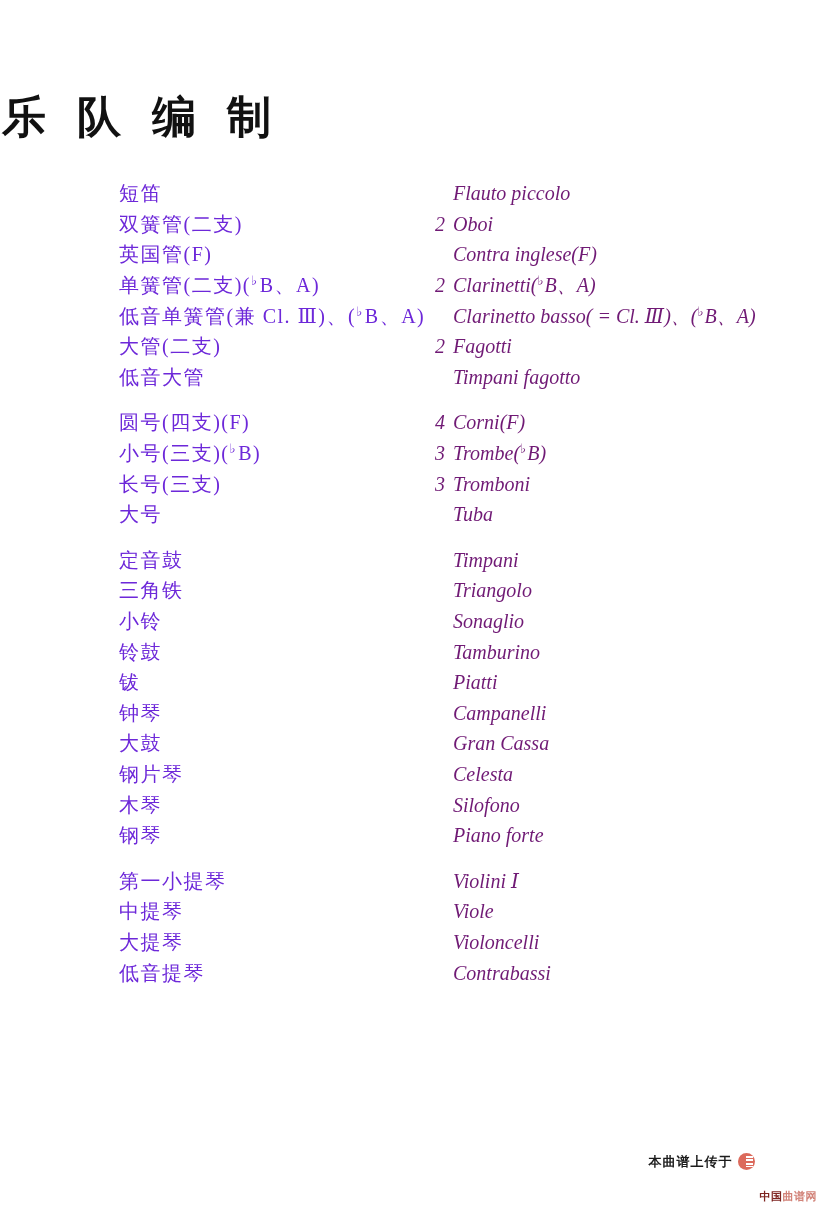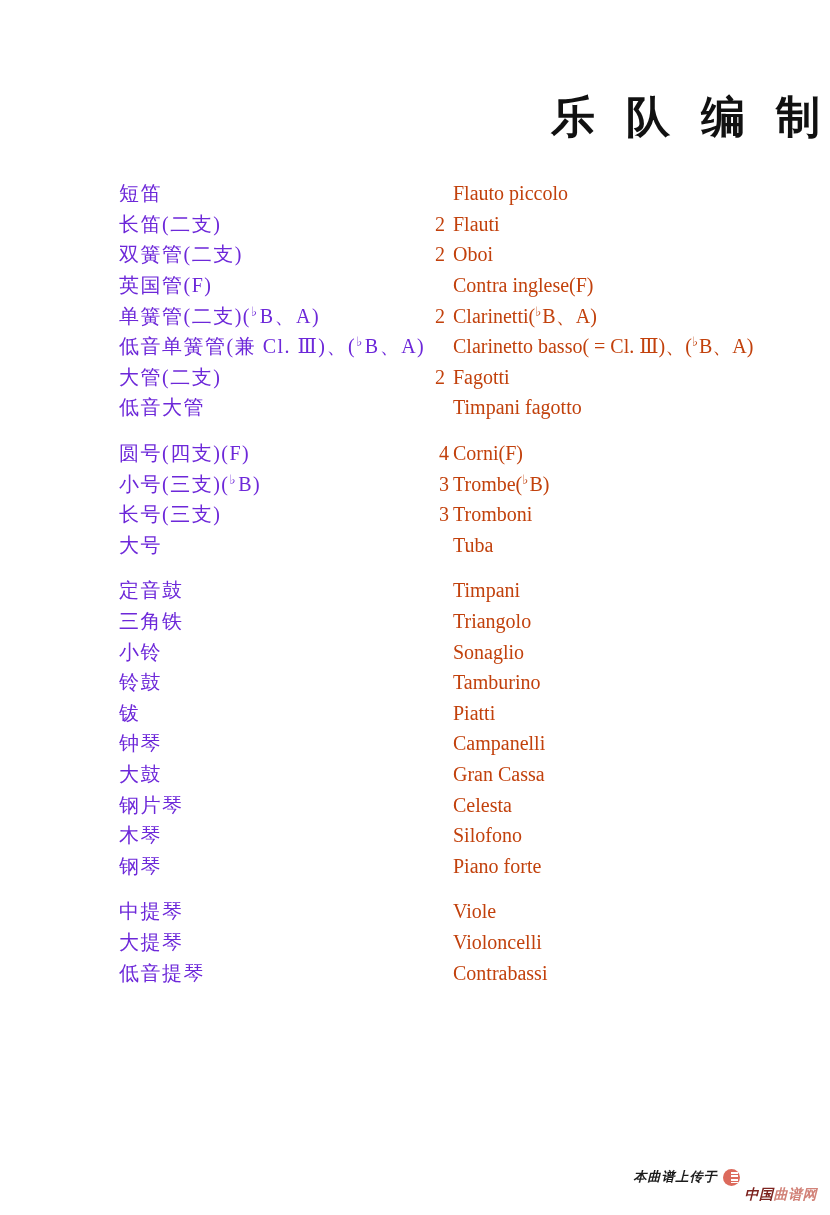--- a/index.html
+++ b/index.html
@@ -3,82 +3,75 @@
 <meta charset="utf-8">
 <style>
   html,body{margin:0;padding:0;}
   body{
     width:830px;height:1215px;background:#ffffff;position:relative;
     font-family:"Liberation Serif","DejaVu Serif",serif;color:#141414;
     overflow:hidden;
   }
   .title{
     position:absolute;top:90px;left:0;width:100%;margin:0;
-    text-align:right;font-size:44px;font-weight:bold;line-height:1.25;
-    letter-spacing:10px;padding-left:10px;box-sizing:border-box;color:#111;
+    text-align:left;font-size:44px;font-weight:bold;line-height:1.25;
+    letter-spacing:10px;padding-left:2px;box-sizing:border-box;color:#111;
   }
   .list{position:absolute;top:178px;left:0;width:100%;}
-  .section + .section{margin-top:15px;text-align:center;}
+  .section + .section{margin-top:15px;}
   .row{position:relative;height:30.6px;}
   .cn{
     position:absolute;left:119px;top:50%;transform:translateY(-50%);
     font-size:20px;letter-spacing:1.5px;white-space:nowrap;color:#6d28d9;
   }
   .it{
     position:absolute;left:435px;top:50%;transform:translateY(-50%);
-    font-size:20px;white-space:nowrap;color:#c2410c;
+    font-size:20px;white-space:nowrap;color:#701a75;font-style:italic;
   }
   .num{display:inline-block;min-width:18px;}
   sup.flat{
     font-size:13px;line-height:0;vertical-align:baseline;
     position:relative;top:-7px;margin-right:1px;
   }
   .footer{
     position:absolute;right:13px;bottom:11px;
-    display:flex;align-items:center;gap:5px;
+    display:flex;gap:5px;
     font-family:"Liberation Sans","DejaVu Sans",sans-serif;
-    font-style:italic;
   }
   .uploaded{font-size:13px;font-weight:bold;color:#1c1c1c;letter-spacing:1px;}
   .logo{
     width:17px;height:17px;border-radius:50%;
     background:var(--logo-color,#dc6a5c);
     position:relative;overflow:hidden;display:inline-block;
   }
   .logo::after{
     content:"";position:absolute;right:2px;top:3px;bottom:3px;width:7px;
     background:repeating-linear-gradient(
       to bottom,#ffffff 0 2px,var(--logo-color,#dc6a5c) 2px 3.5px);
   }
-  .site{font-size:14px;font-weight:bold;letter-spacing:0.5px;white-space:nowrap;margin-top:36px;}
+  .site{font-size:11px;font-weight:bold;letter-spacing:0.5px;white-space:nowrap;margin-top:36px;}
   .site-dark{color:var(--site-dark,#7d2420);}
   .site-light{color:var(--site-light,#d28379);}
 </style>
 </head>
 <body>
 
 <div class="page">
 
   <h1 class="title">乐 队 编 制</h1>
 
   <main class="list" id="sections">
       <div class="section">
   <div class="row">
     <div class="cn">短笛</div>
     <div class="it">
       <span class="num"></span><span class="name">Flauto piccolo</span>
     </div>
   </div>
 
-  <div class="row">
-    <div class="cn">长笛(二支)</div>
-    <div class="it">
-      <span class="num">2</span><span class="name">Flauti</span>
-    </div>
-  </div>
 
   <div class="row">
     <div class="cn">双簧管(二支)</div>
     <div class="it">
       <span class="num">2</span><span class="name">Oboi</span>
     </div>
   </div>
 
   <div class="row">
     <div class="cn">英国管(F)</div>
@@ -211,20 +204,26 @@
 
   <div class="row">
     <div class="cn">钢琴</div>
     <div class="it">
       <span class="num"></span><span class="name">Piano forte</span>
     </div>
   </div>
 
 </div>
       <div class="section">
+  <div class="row">
+    <div class="cn">第一小提琴</div>
+    <div class="it">
+      <span class="num"></span><span class="name">Violini Ⅰ</span>
+    </div>
+  </div>
 
 
   <div class="row">
     <div class="cn">中提琴</div>
     <div class="it">
       <span class="num"></span><span class="name">Viole</span>
     </div>
   </div>
 
   <div class="row">

